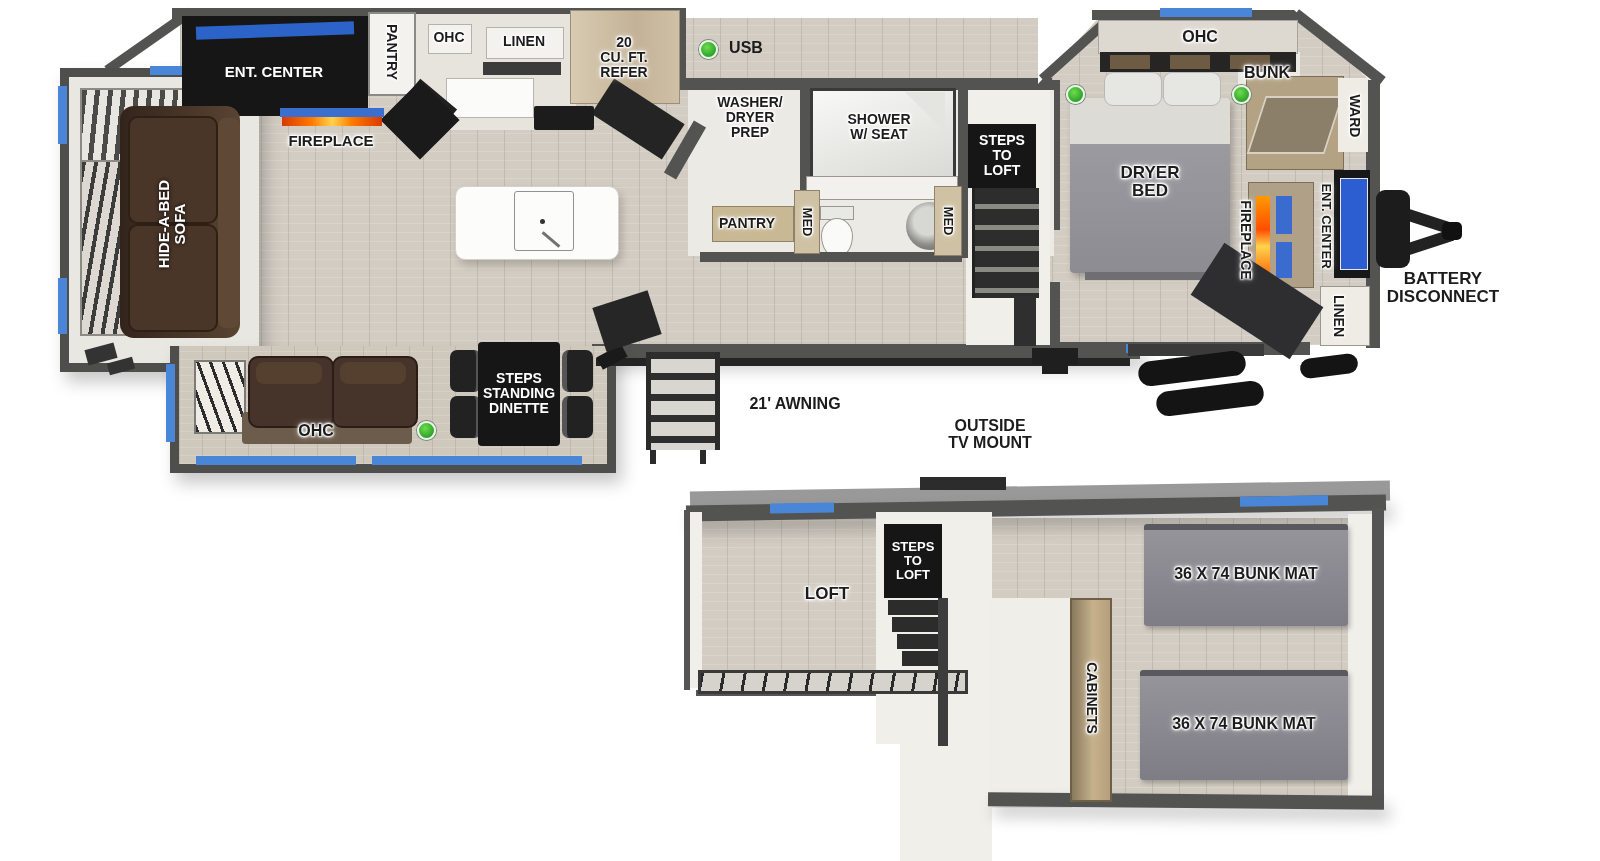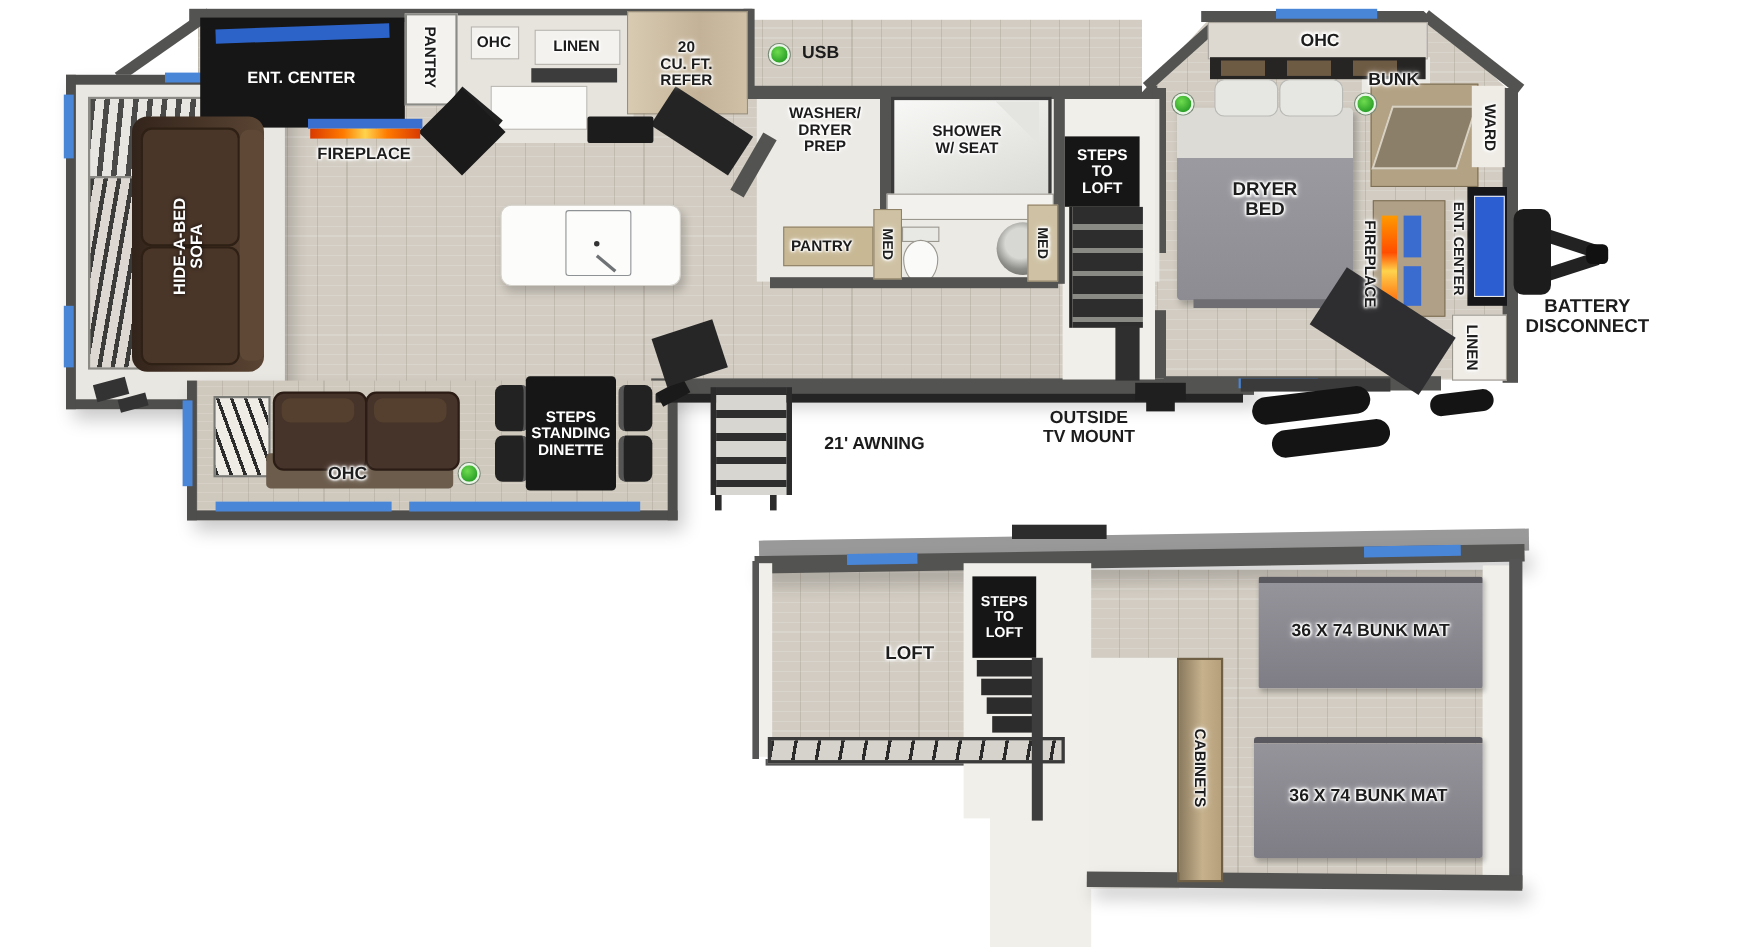--- a/index.html
+++ b/index.html
@@ -198,21 +198,21 @@
   <div class="abs" style="left:598px;top:350px;width:28px;height:14px;background:#1a1a1a;transform:rotate(-28deg);z-index:3;"></div>
   <div class="abs" style="left:646px;top:352px;width:64px;height:98px;z-index:4;
               background:repeating-linear-gradient(180deg,#2e2e2e 0 7px,#d8d6d1 7px 21px);
               border-left:5px solid #2b2b2b;border-right:5px solid #2b2b2b;"></div>
   <div class="abs" style="left:650px;top:450px;width:6px;height:14px;background:#2b2b2b;z-index:4;"></div>
   <div class="abs" style="left:700px;top:450px;width:6px;height:14px;background:#2b2b2b;z-index:4;"></div>
   <div class="abs" style="left:598px;top:298px;width:58px;height:46px;background:#262626;transform:rotate(-18deg);z-index:5;"></div>
   <div class="lbl s16" style="left:795px;top:404px;text-shadow:none;">21' AWNING</div>
   <div class="abs" style="left:1032px;top:348px;width:46px;height:16px;background:#1f1f1f;z-index:4;"></div>
   <div class="abs" style="left:1042px;top:364px;width:26px;height:10px;background:#1f1f1f;z-index:4;"></div>
-  <div class="lbl s16" style="left:990px;top:389px;text-shadow:none;">OUTSIDE
+  <div class="lbl s16" style="left:990px;top:434px;text-shadow:none;">OUTSIDE
 TV MOUNT</div>
 
   <div class="abs wood2 shadow" style="left:170px;top:346px;width:428px;height:118px;
               border-left:9px solid #4e4e4c;border-bottom:9px solid #4e4e4c;border-right:9px solid #4e4e4c;z-index:2;"></div>
   <div class="abs blue" style="left:196px;top:456px;width:160px;height:9px;z-index:3;"></div>
   <div class="abs blue" style="left:372px;top:456px;width:210px;height:9px;z-index:3;"></div>
   <div class="abs blue" style="left:166px;top:364px;width:9px;height:78px;z-index:3;"></div>
   <div class="abs" style="left:194px;top:360px;width:48px;height:70px;background:#efece6;border:2px solid #7a7a76;z-index:4;
               background-image:repeating-linear-gradient(70deg,#2c2c2c 0 3px,transparent 3px 12px);"></div>
   <div class="abs" style="left:242px;top:412px;width:170px;height:32px;background:#6b5c4c;border-radius:4px;z-index:4;"></div>

